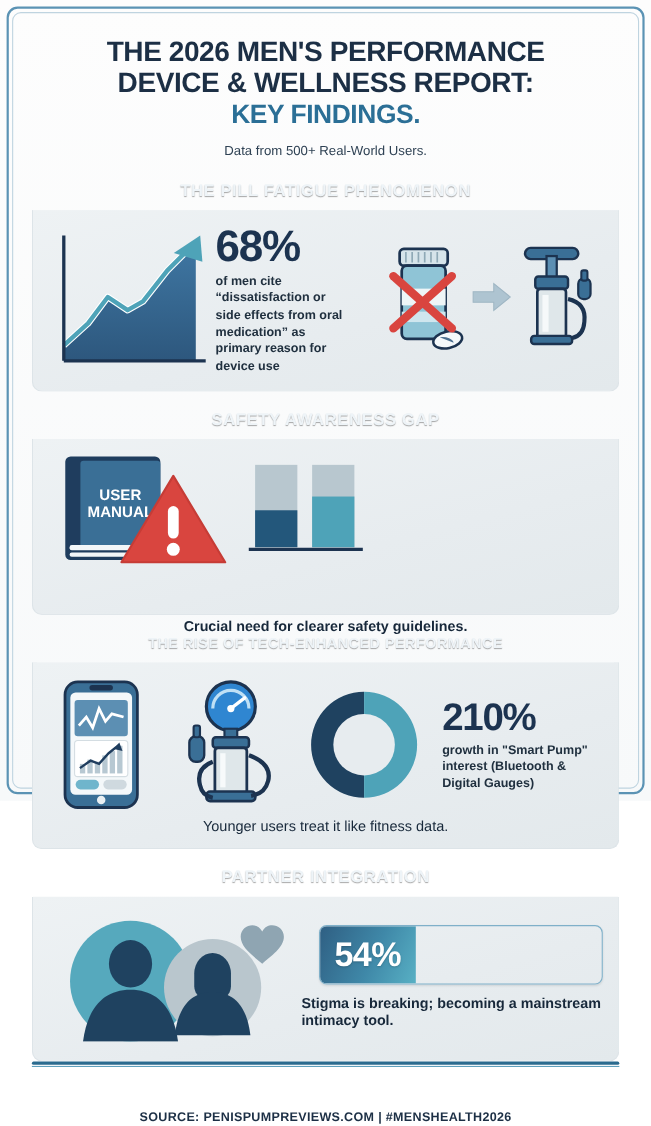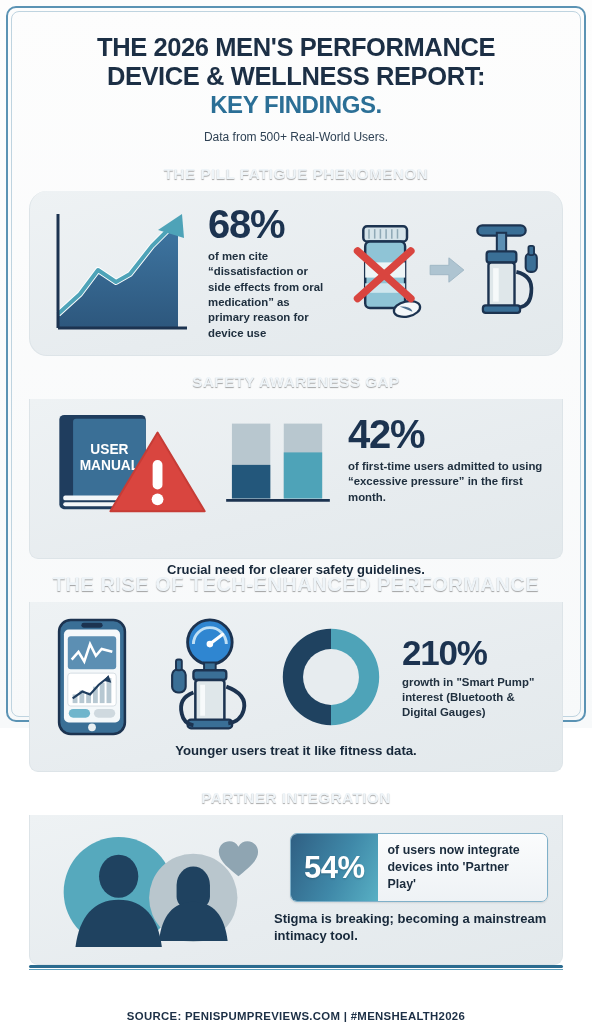--- a/index.html
+++ b/index.html
@@ -50,56 +50,56 @@
   
   .section { margin: 9px 6px 0 6px; }
   .sec-head {
     height: 34px; border-radius: 8px 8px 0 0;
     display: flex; align-items: center; justify-content: center;
     color: #eef4f8; font-weight: 800; font-size: 15.2px;
     letter-spacing: 0.5px; text-transform: uppercase;
     text-shadow: 0 1px 1px rgba(0,0,0,.35);
     background: linear-gradient(100deg,#1d3category 0%, #1d3a5b 0%, #2a5377 48%, #1c3755 100%);
   }
-  .sec-head.wide { font-size: 20px; }
+  .sec-head.wide { font-size: 13px; }
   .sec-body {
     background: linear-gradient(165deg,#eef2f4 0%, #e7ecef 60%, #e3e9ec 100%);
     border-radius: 0 0 9px 9px;
     border: 1px solid #dde4e8; border-top: none;
     padding: 12px 14px 13px 14px;
     display: flex; align-items: center;
   }
 
   
   .bignum { font-size: 40px; font-weight: 800; color: #1c3350; letter-spacing: -1.2px; line-height: 1; }
   .bignum.small { font-size: 35px; }
   .statdesc { font-size: 11.4px; font-weight: 700; color: #20303f; line-height: 1.34; margin-top: 5px; }
 
   
-  #s1 .sec-body { gap: 12px; height: 165px; border-radius: 18px; }
+  #s1 .sec-body { gap: 0; height: 165px; }
   .s1-chart { width: 150px; height: 136px; flex: 0 0 150px; }
   .s1-stat { flex: 0 0 118px; padding-left: 2px; }
   .s1-icons { flex: 1; display: flex; align-items: center; justify-content: flex-end; gap: 2px; }
 
   
   #s2 .sec-body { flex-direction: column; align-items: stretch; height: 160px; padding-top: 10px; gap: 30px; }
   .s2-row { display: flex; align-items: center; flex: 1; }
   .s2-book { flex: 0 0 178px; display: flex; align-items: center; justify-content: center; }
   .s2-right { flex: 1; display: flex; align-items: flex-start; gap: 14px; }
   .s2-bars { flex: 0 0 112px; }
   .s2-note { margin-top: 6px; padding-top: 7px; text-align: center; font-size: 13px; font-weight: 800; color: #17283a; }
 
   
   #s3 .sec-body { flex-direction: column; align-items: stretch; height: 170px; }
   .s3-row { display: flex; align-items: center; gap: 6px; flex: 1; }
   .s3-phone { flex: 0 0 96px; display:flex; justify-content:center; }
   .s3-pump { flex: 0 0 120px; display:flex; justify-content:center; }
   .s3-donut { flex: 0 0 118px; display:flex; justify-content:center; }
   .s3-stat { flex: 1; padding-left: 6px; }
-  .s3-note { text-align: center; font-size: 13.2px; font-weight: 700; color: #17283a; margin-top: 2px; }
+  .s3-note { text-align: center; font-size: 13.2px; font-weight: 400; color: #17283a; margin-top: 2px; }
 
   
   #s4 .sec-body { height: 150px; gap: 10px; align-items: center; }
   .s4-people { flex: 0 0 220px; display: flex; justify-content: center; }
   .s4-right { flex: 1; }
   .badge {
     display: flex; align-items: stretch;
     border: 1.5px solid #7fb0c9; border-radius: 7px; overflow: hidden;
     box-shadow: 0 1px 2px rgba(0,0,0,.1);
     margin-left: 16px;
@@ -246,24 +246,20 @@
           <div class="s2-right">
             <div class="s2-bars">
               <svg viewBox="0 0 112 100" width="112" height="96">
                 <rect x="8" y="10" width="40" height="78" fill="#b8c7cf"></rect>
                 <rect x="8" y="53" width="40" height="35" fill="#23577b"></rect>
                 <rect x="62" y="10" width="40" height="78" fill="#b8c7cf"></rect>
                 <rect x="62" y="40" width="40" height="48" fill="#4ea3b8"></rect>
                 <line x1="2" y1="90" x2="110" y2="90" stroke="#1c3350" stroke-width="3"></line>
               </svg>
             </div>
-            <div>
-              <div class="bignum">42%</div>
-              <div class="statdesc">of first-time users admitted to using “excessive pressure” in the first month.</div>
-            </div>
           </div>
         </div>
         <div class="s2-note">Crucial need for clearer safety guidelines.</div>
       </div>
     </div>
 
     <div class="section" id="s3">
       <div class="sec-head wide">THE RISE OF TECH-ENHANCED PERFORMANCE</div>
       <div class="sec-body">
         <div class="s3-row">
@@ -339,21 +335,20 @@
             <circle cx="150" cy="68" r="45" fill="#b9c6cd"></circle>
             <path d="M150 36 a17 19 0 0 1 17 19 l0 12 a17 14 0 0 1 -34 0 l0 -12 a17 19 0 0 1 17 -19 z" fill="#1f4260"></path>
             <path d="M150 72 c-21 0 -32 15 -35 40 h70 c-3 -25 -14 -40 -35 -40 z" fill="#1f4260"></path>
             <path fill="#8fa5b2" d="M196 16 c-5 -10 -20 -6 -20 5 c0 10 12 18 20 25 c8 -7 20 -15 20 -25 c0 -11 -15 -15 -20 -5 z"></path>
           </svg>
         </div>
 
         <div class="s4-right">
           <div class="badge">
             <div class="badge-num">54%</div>
-            <div class="badge-txt">of users now integrate devices into 'Partner Play'</div>
           </div>
           <div class="s4-note">Stigma is breaking; becoming a mainstream intimacy tool.</div>
         </div>
       </div>
     </div>
 
     <div class="footer-wrap">
       <div class="footer-rule"></div>
       <div class="footer-rule2"></div>
       <div class="footer-txt">SOURCE: PENISPUMPREVIEWS.COM | #MENSHEALTH2026</div>

